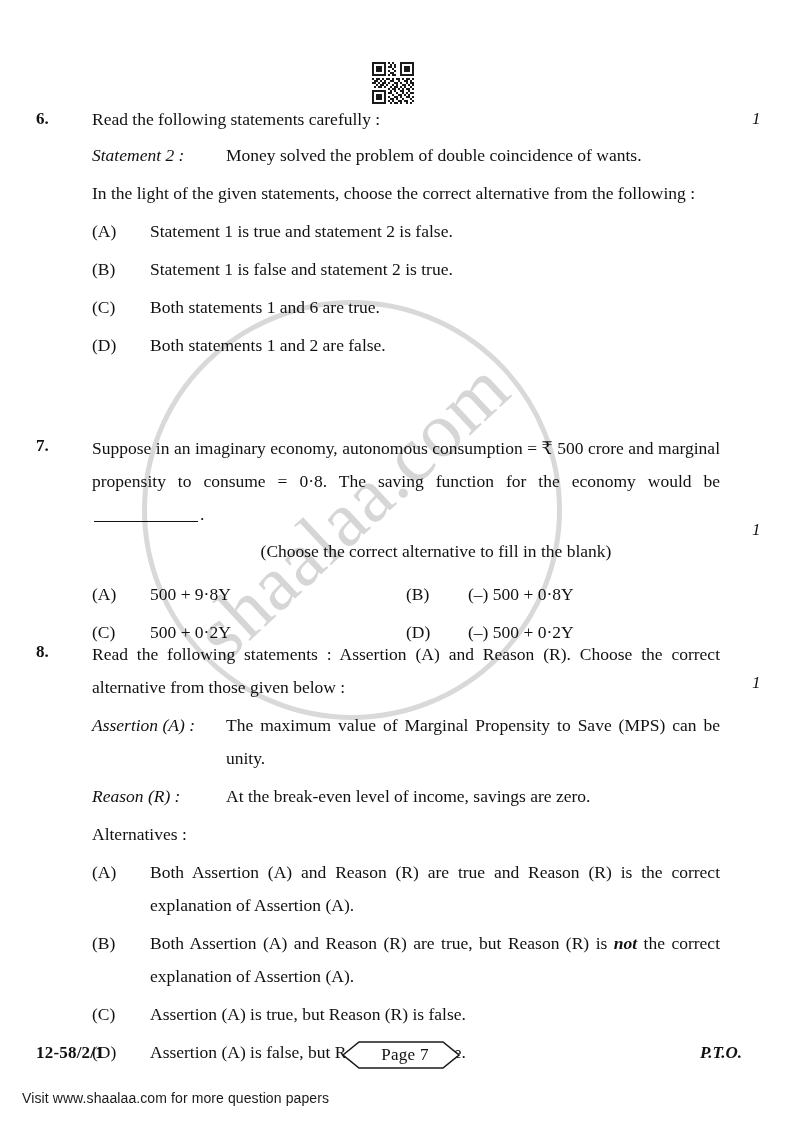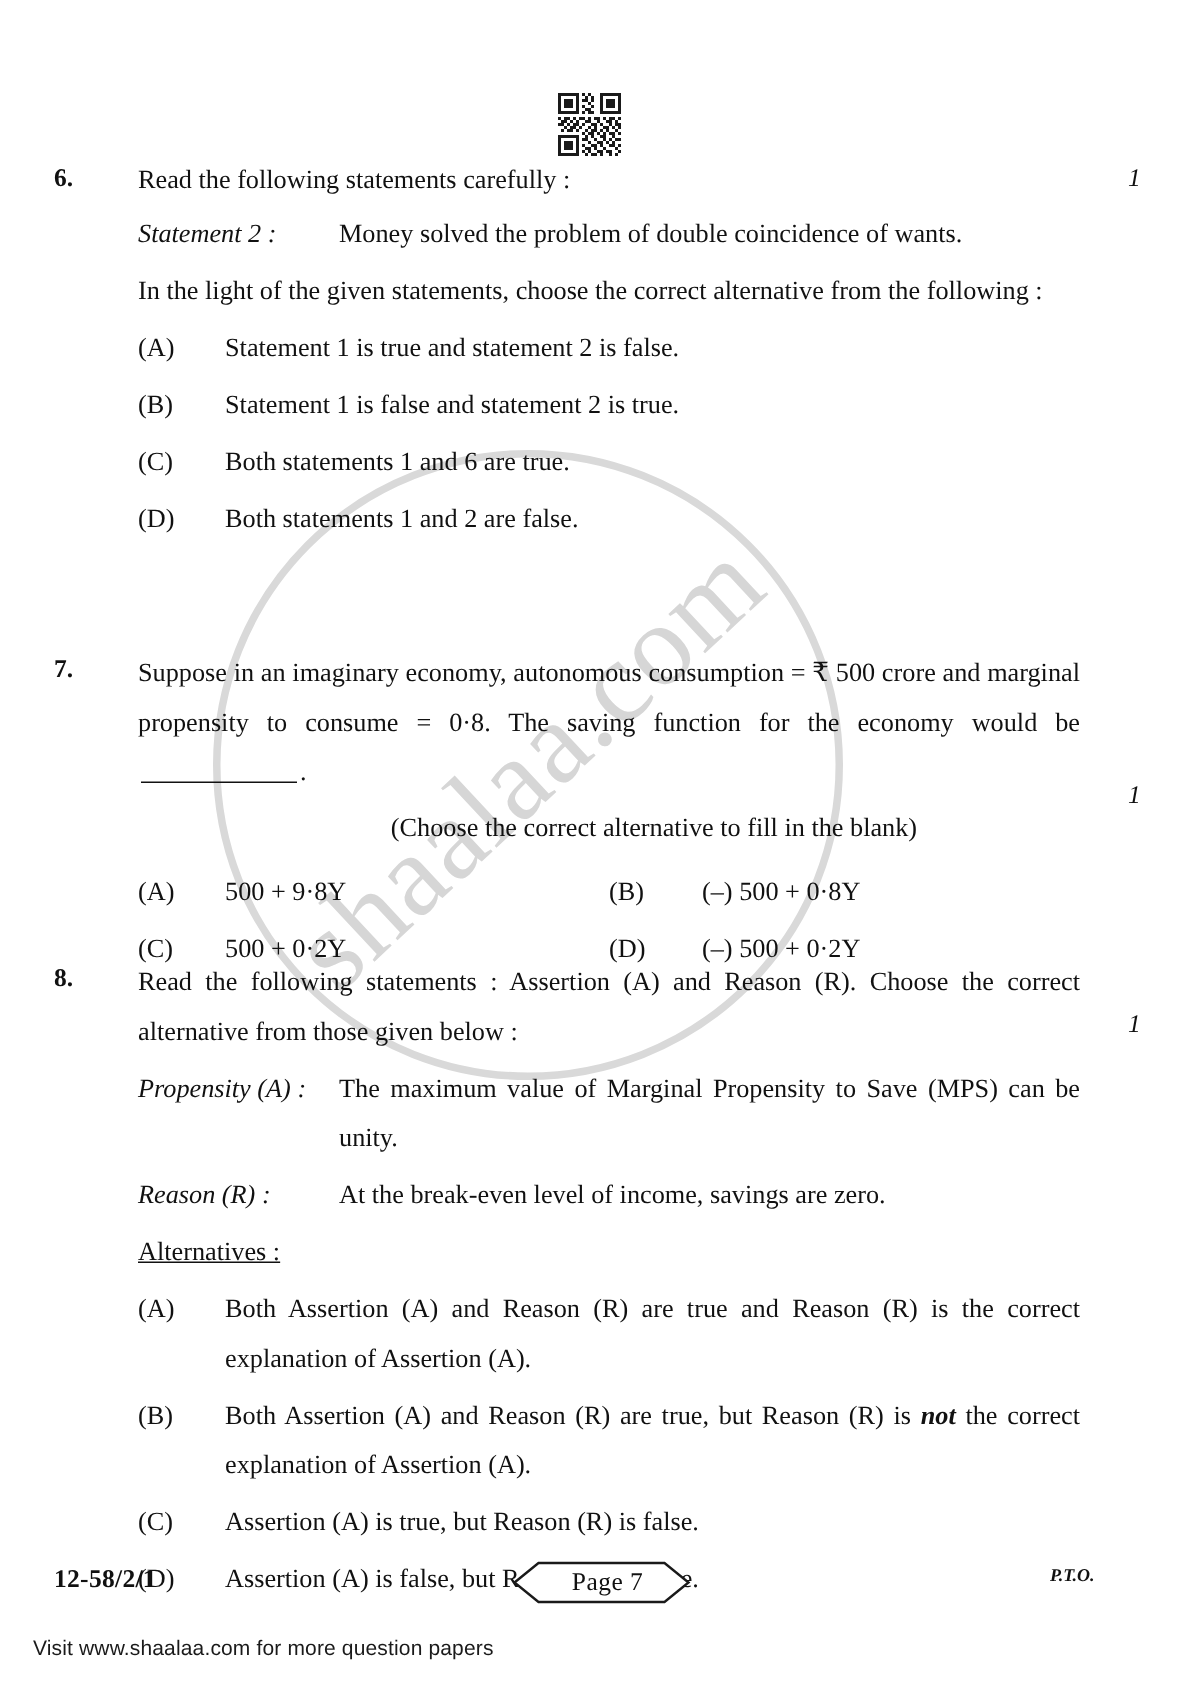--- a/index.html
+++ b/index.html
@@ -175,21 +175,21 @@
     left: 36px;
     top: 0;
     font-size: 17px;
     font-weight: bold;
     letter-spacing: 0.2px;
   }
   .foot-pto {
     position: absolute;
     left: 700px;
     top: 0;
-    font-size: 12px;
+    font-size: 17px;
     font-style: italic;
     font-weight: bold;
   }
   .pagebadge {
     position: absolute;
     left: 341px;
     top: -4px;
     width: 120px;
     height: 32px;
   }
@@ -399,28 +399,28 @@
         </div>
       </div>
     </div>
 
     <div class="q" style="top:639px;">
       <div class="q-num">8.</div>
       <div class="marks" style="top:31px;">1</div>
       <div class="q-body" style="top:-1px;">
         <div class="para">Read the following statements : Assertion (A) and Reason (R). Choose the correct alternative from those given below :</div>
         <div class="lbl-row" style="margin-top:5px;padding-left:134px;">
-          <span class="lbl">Propensity (A) :</span>
+          <span class="lbl">Assertion (A) :</span>
           <span>The maximum value of Marginal Propensity to Save (MPS) can be unity.</span>
         </div>
         <div class="lbl-row reason" style="margin-top:5px;padding-left:134px;">
           <span class="lbl">Reason (R) :</span>
           <span>At the break-even level of income, savings are zero.</span>
         </div>
-        <div class="para nojust" style="margin-top:5px;text-decoration:underline;">Alternatives :</div>
+        <div class="para nojust" style="margin-top:5px;">Alternatives :</div>
         <div class="opt just" style="margin-top:5px;">
           <span class="opt-key">(A)</span>
           <span>Both Assertion (A) and Reason (R) are true and Reason (R) is the correct explanation of Assertion (A).</span>
         </div>
         <div class="opt just" style="margin-top:5px;">
           <span class="opt-key">(B)</span>
           <span>Both Assertion (A) and Reason (R) are true, but Reason (R) is </span><b class="notbold">not</b><span> the correct explanation of Assertion (A).</span>
         </div>
         <div class="opt" style="margin-top:5px;">
           <span class="opt-key">(C)</span>

